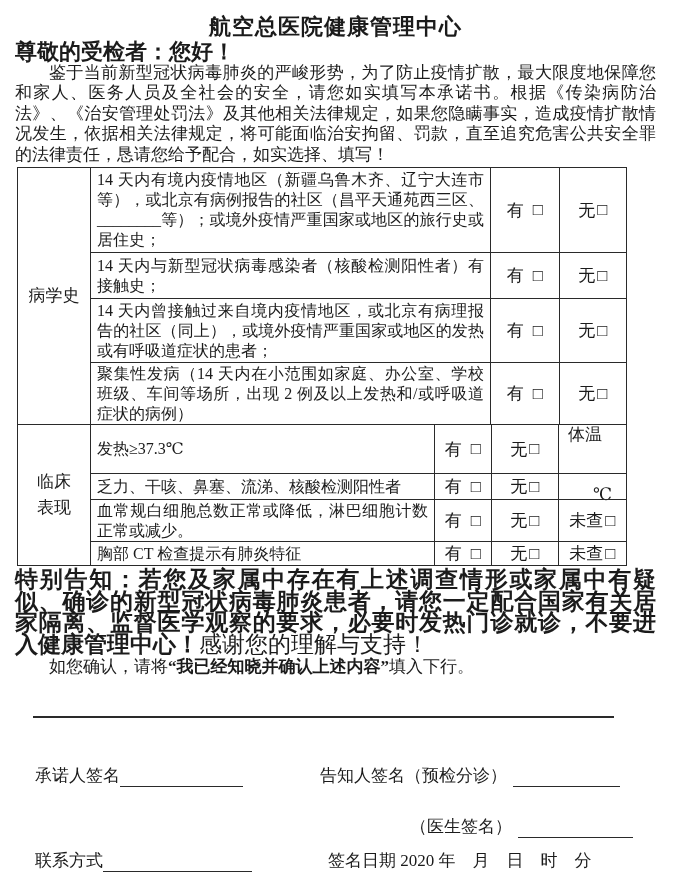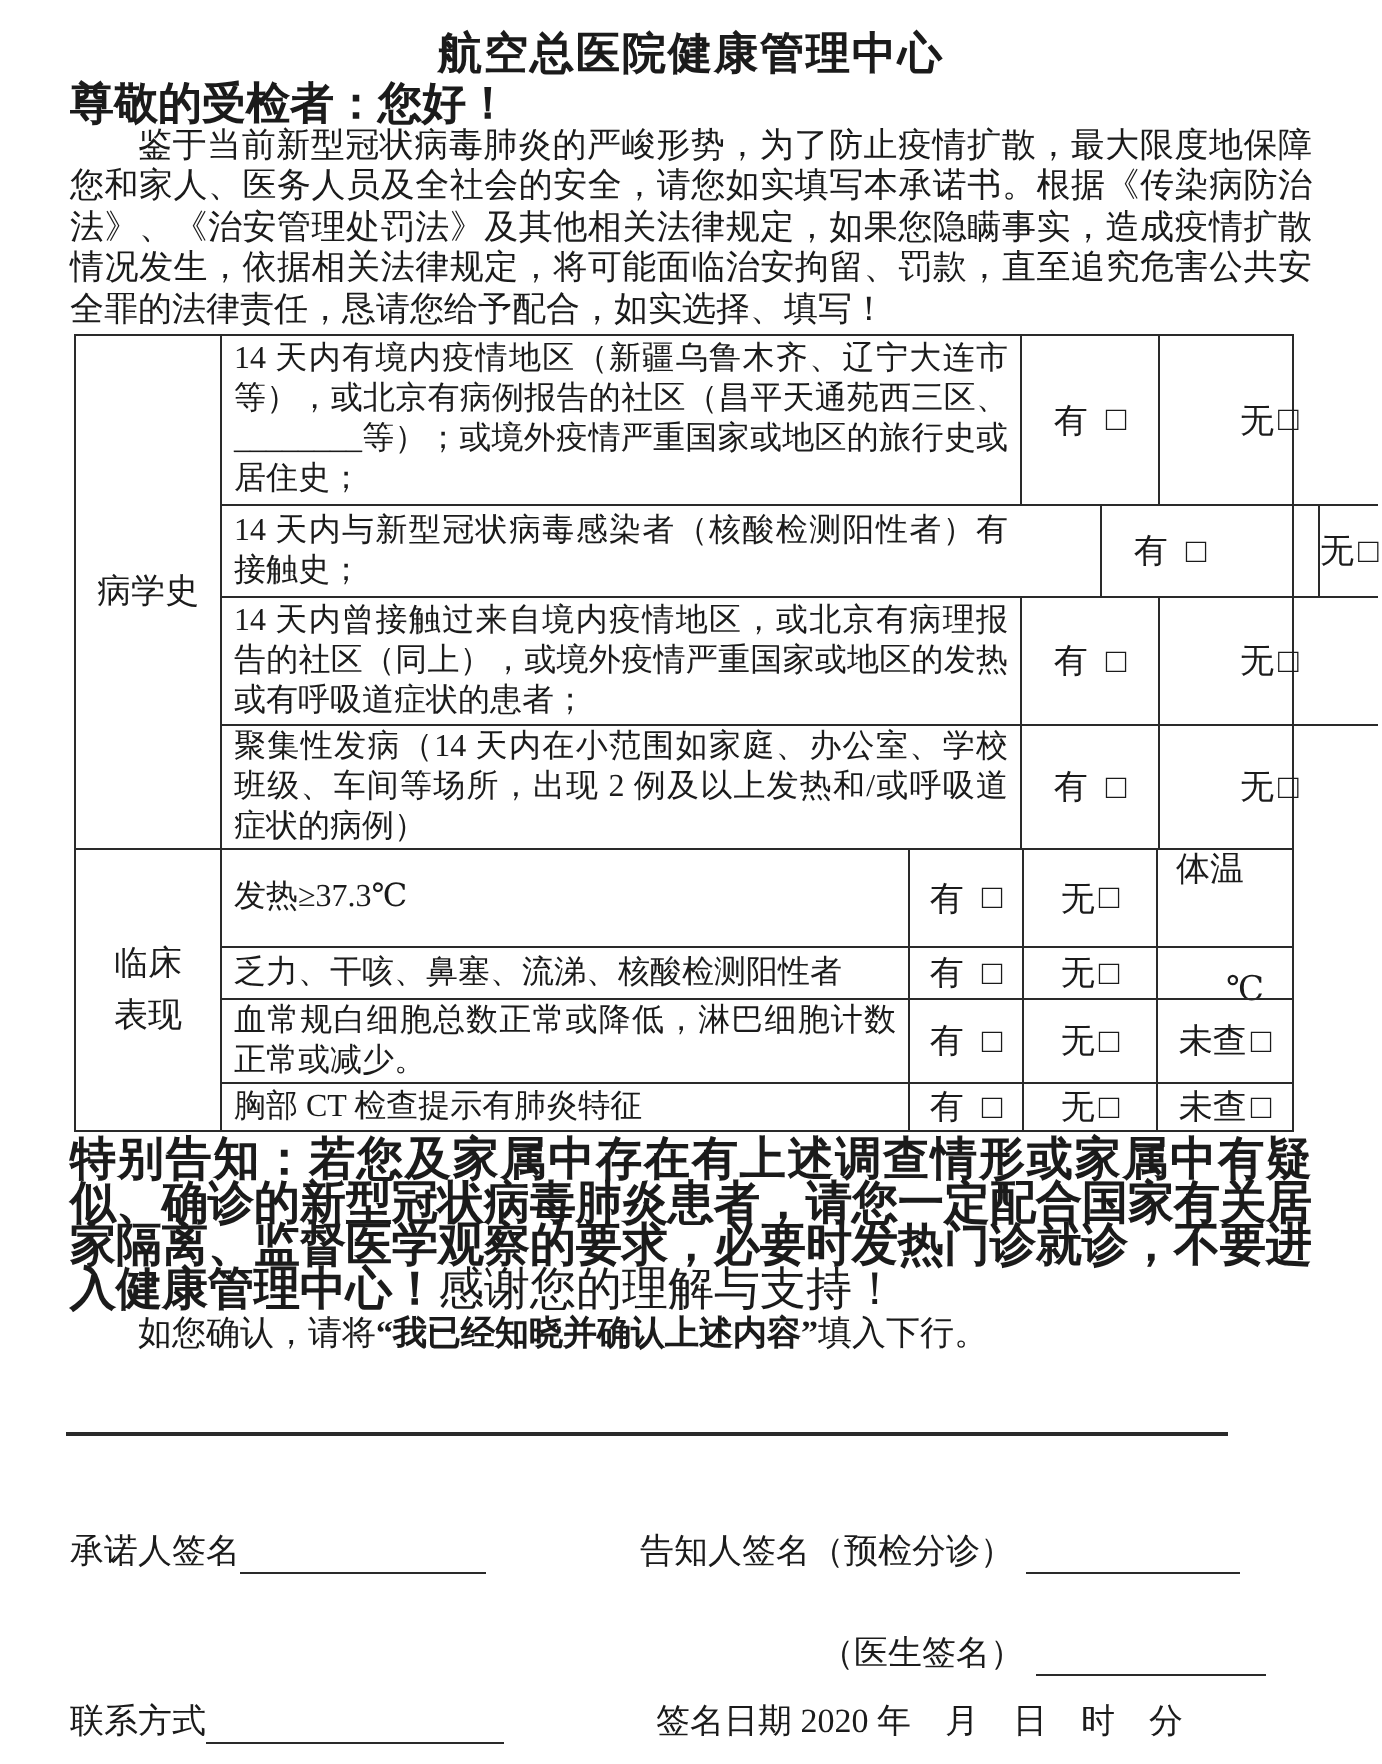--- a/index.html
+++ b/index.html
@@ -7,21 +7,21 @@
   .page {
     position: relative;
     width: 691px;
     height: 882px;
     margin: 0 auto;
     background: #ffffff;
     color: #1b1b1b;
     font-family: "Liberation Serif", "DejaVu Serif", serif;
     overflow: hidden;
   }
-  .content { padding: 13px 35px 0 35px; }
+  .content { padding: 13px 35px 0 15px; }
 
   .doc-title {
     font-size: 22px; font-weight: bold; text-align: center;
     letter-spacing: 1px; line-height: 28px;
   }
   .doc-subtitle {
     font-size: 21px; font-weight: bold; text-align: center;
     letter-spacing: 1px; line-height: 27px; margin-bottom: 4px;
   }
   .greeting { font-size: 22px; font-weight: bold; line-height: 22px; }
@@ -124,21 +124,21 @@
             <div class="qyes">
               <span>有</span>
               <span class="cb">□</span>
             </div>
             <div class="qno">
               <span>无</span>
               <span class="cb">□</span>
             </div>
           </div>
 
-          <div class="qrow" style="height:46px;gap:40px;">
+          <div class="qrow" style="height:46px;">
             <div class="qtext">14 天内与新型冠状病毒感染者（核酸检测阳性者）有接触史；</div>
             <div class="qyes">
               <span>有</span>
               <span class="cb">□</span>
             </div>
             <div class="qno">
               <span>无</span>
               <span class="cb">□</span>
             </div>
           </div>

